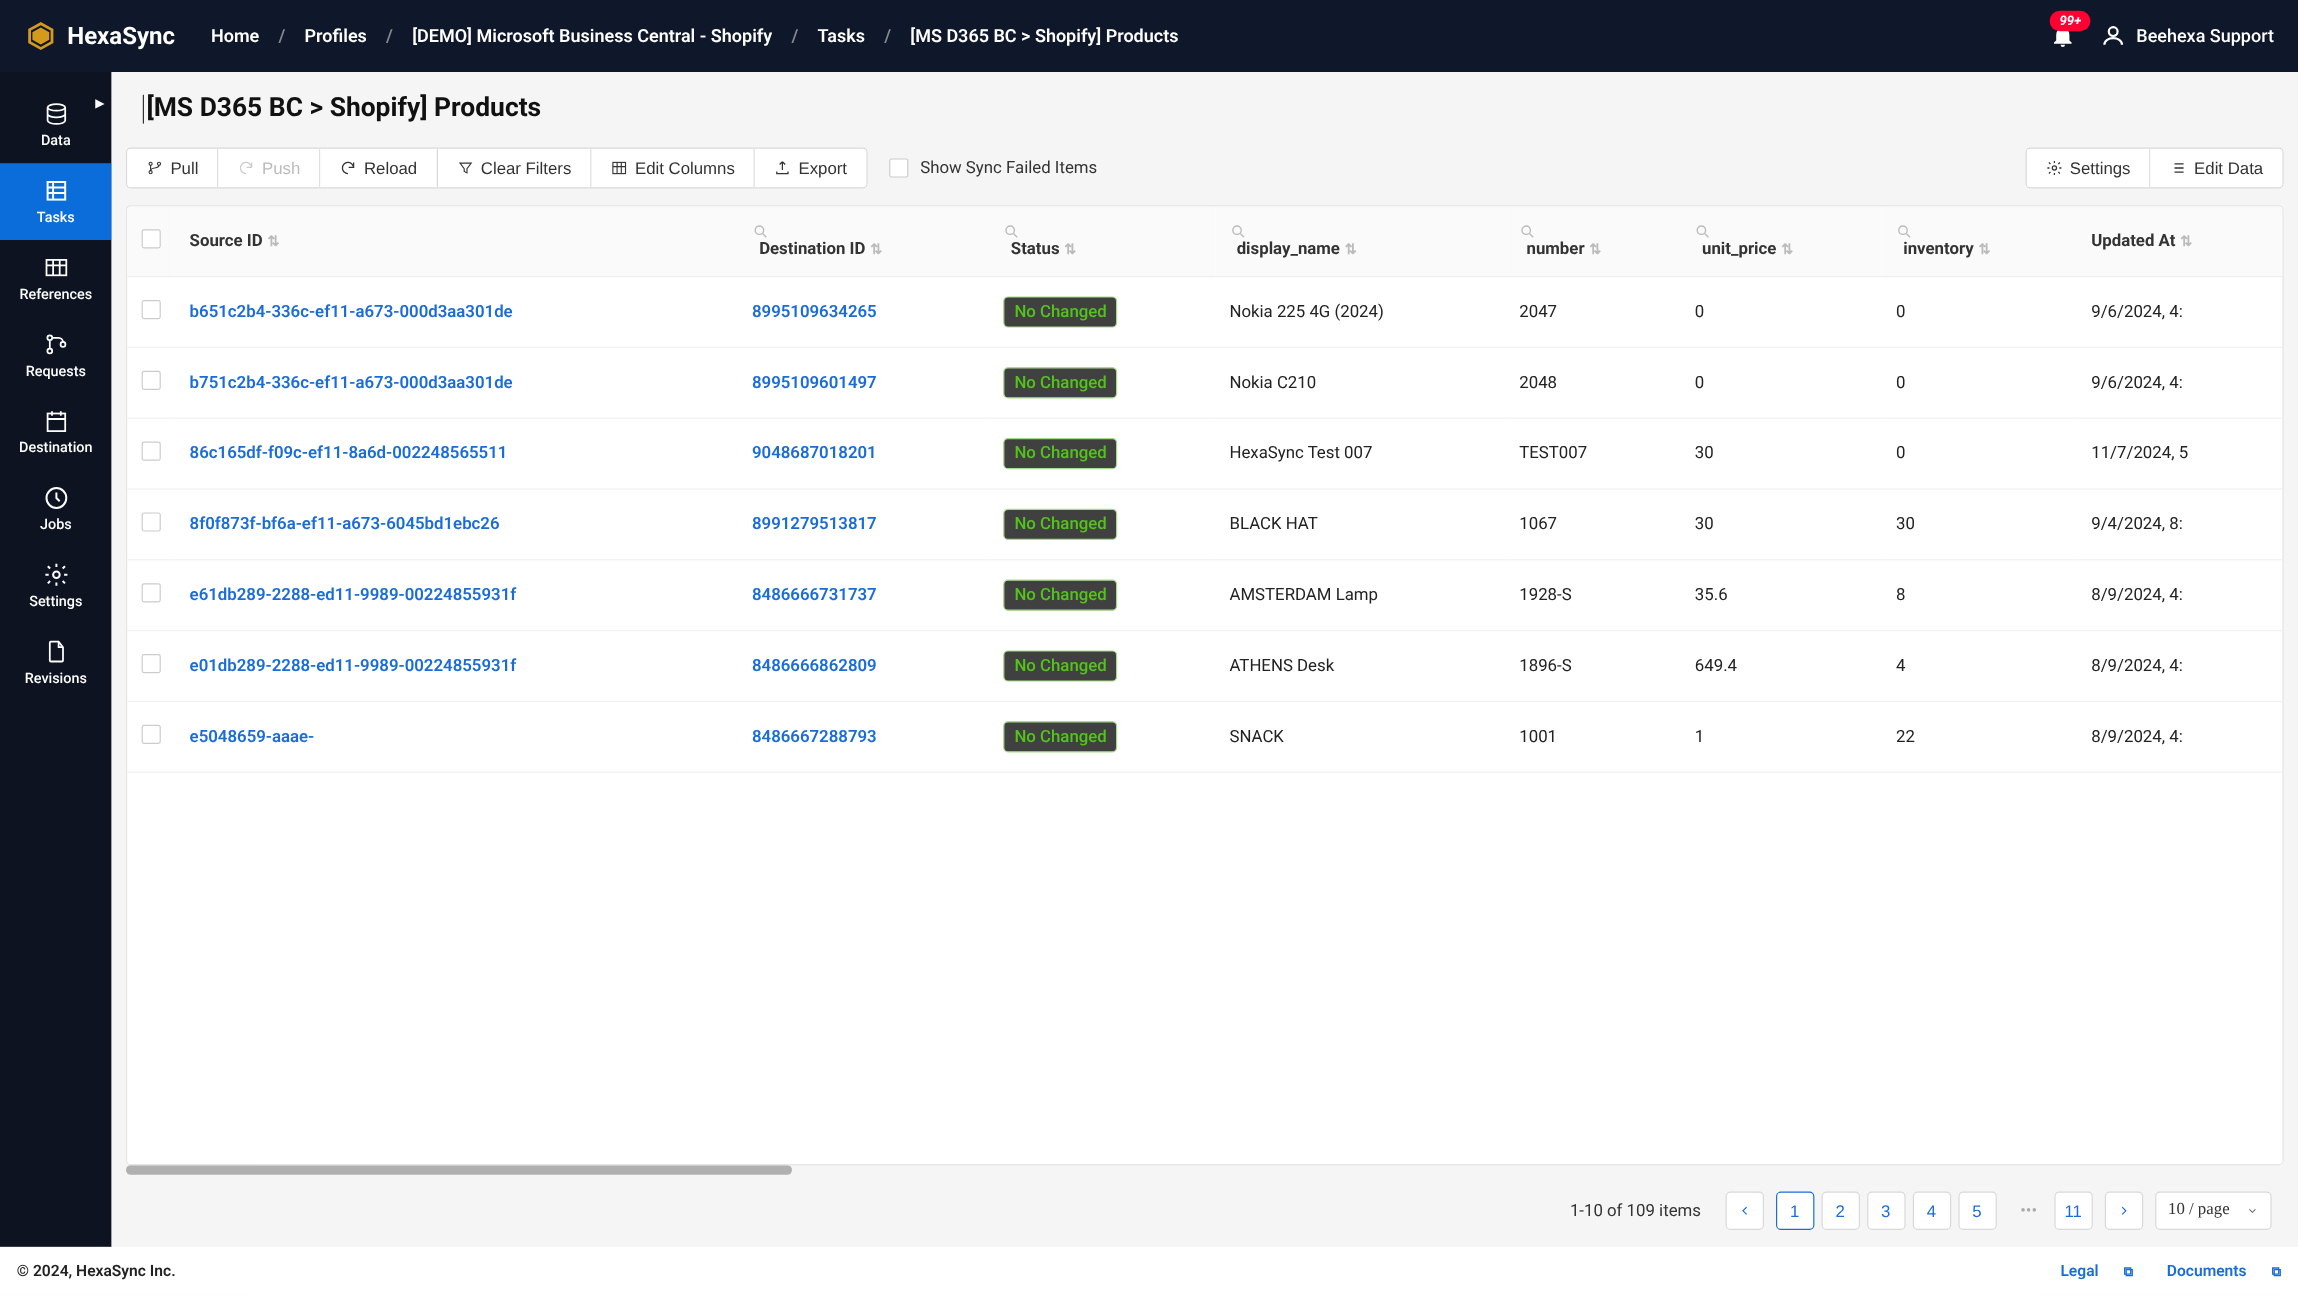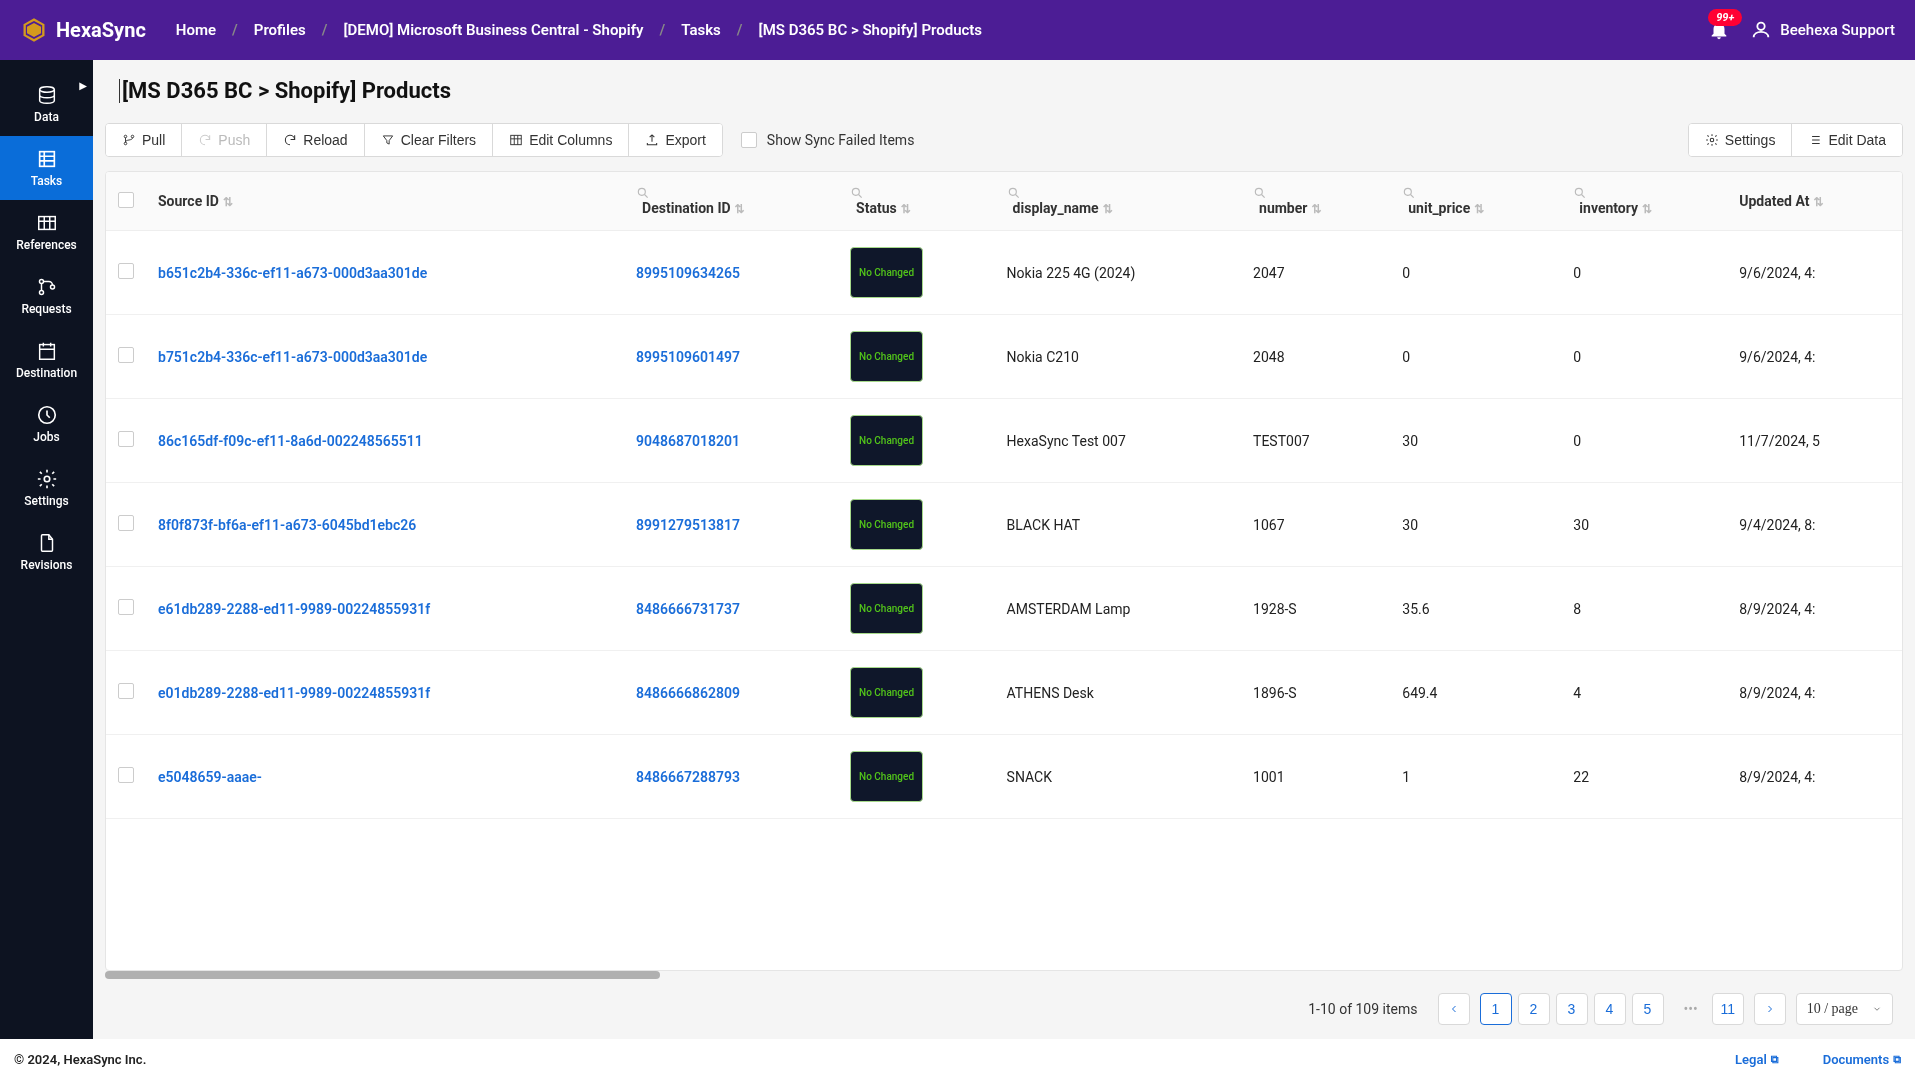--- a/index.html
+++ b/index.html
@@ -1,19 +1,19 @@
 <!DOCTYPE html>
 <html><head>
 <meta charset="utf-8">
 <style>
   * { margin: 0; padding: 0; box-sizing: border-box; }
   body { font-family: -apple-system, BlinkMacSystemFont, "Segoe UI", Roboto, sans-serif; background: #f5f5f5; overflow: hidden; }
   
   .header {
-    background: #4c1d95; color: #fff; height: 60px; display: flex; align-items: center;
+    background: #0f172a; color: #fff; height: 60px; display: flex; align-items: center;
     padding: 0 20px; width: 100%;
   }
   .logo { display: flex; align-items: center; gap: 8px; margin-right: 30px; }
   .logo-icon { width: 28px; height: 28px; }
   .logo-text { font-weight: 700; font-size: 20px; color: #fff; }
   .breadcrumb { display: flex; align-items: center; gap: 16px; font-weight: 600; font-size: 15px; flex: 1; }
   .breadcrumb-sep { color: #888; }
   .breadcrumb-item { color: #fff; cursor: pointer; }
   .header-right { display: flex; align-items: center; gap: 20px; }
   .bell-wrap { position: relative; cursor: pointer; }
@@ -44,37 +44,37 @@
   .btn-group.right { margin-left: auto; }
   .chk { width: 16px; height: 16px; border: 1px solid #ccc; border-radius: 2px; background: #fff; display: inline-block; }
 
   .table-wrap { flex: 1; margin: 0 12px; border: 1px solid #e5e5e5; background: #fff; border-radius: 4px; overflow: auto; position: relative; }
   table { width: 100%; border-collapse: collapse; min-width: 1500px; }
   thead th { text-align: left; font-weight: 700; font-size: 14px; color: #333; padding: 14px 12px; border-bottom: 1px solid #eee; background: #fafafa; position: sticky; top: 0; white-space: nowrap; }
   thead th .sort { color: #bbb; font-size: 12px; margin-left: 4px; }
   thead th .search-col { color: #bbb; margin-right: 6px; }
   tbody td { padding: 16px 12px; font-size: 14px; color: #222; border-bottom: 1px solid #f0f0f0; vertical-align: middle; }
   .link { color: #1a6dd9; font-weight: 600; cursor: pointer; word-break: break-all; margin-top: 30px; }
-  .status-badge { display: inline-block; border: 1px solid #a6d98a; background: #0f172a; color: #52c41a; font-size: 10px; padding: 19px 8px; border-radius: 4px; font-weight: 500; }
+  .status-badge { display: inline-block; border: 1px solid #a6d98a; background: #404040; color: #52c41a; font-size: 14px; padding: 4px 8px; border-radius: 4px; font-weight: 500; }
   .col-check { width: 40px; }
   .updated-col { white-space: nowrap; }
 
   .hscroll-indicator { height: 8px; background: #b0b0b0; width: 555px; margin: 0 12px; border-radius: 4px; }
 
   .pagination-row { display: flex; align-items: center; justify-content: flex-end; gap: 10px; padding: 14px 22px; font-size: 14px; color: #333; margin-left: 10px; }
   .page-info { margin-right: 10px; }
   .page-btn { min-width: 32px; height: 32px; border: 1px solid #d9d9d9; background: #fff; border-radius: 4px; display: inline-flex; align-items: center; justify-content: center; cursor: pointer; font-size: 14px; color: #1a6dd9; font-weight: 500; }
   .page-btn.num { color: #1a6dd9; }
   .page-btn.active { border-color: #1a6dd9; color: #1a6dd9; }
   .page-ellipsis { color: #aaa; padding: 0 4px; }
   .page-size-select { height: 32px; border: 1px solid #d9d9d9; border-radius: 4px; padding: 0 10px; background: #fff; display: inline-flex; align-items: center; gap: 14px; cursor: pointer; font-family: Liberation Serif, serif; }
 
   .footer { height: 40px; display: flex; align-items: center; padding: 0 14px; font-size: 13px; font-weight: 600; background: #fff; color: #222; }
   .footer-left { flex: 1; }
-  .footer-link { color: #1a6dd9; cursor: pointer; margin-left: 44px; display: inline-flex; align-items: center; gap: 4px; }
+  .footer-link { color: #1a6dd9; cursor: pointer; margin-left: 28px; display: inline-flex; align-items: center; gap: 21px; }
   .ext-icon { font-size: 11px; }
 
   .ico { width: 22px; height: 22px; display: inline-flex; align-items: center; justify-content: center; }
   svg { display: block; }
 </style>
 </head>
 <body>
 
 <div class="header">
   <div class="logo">

